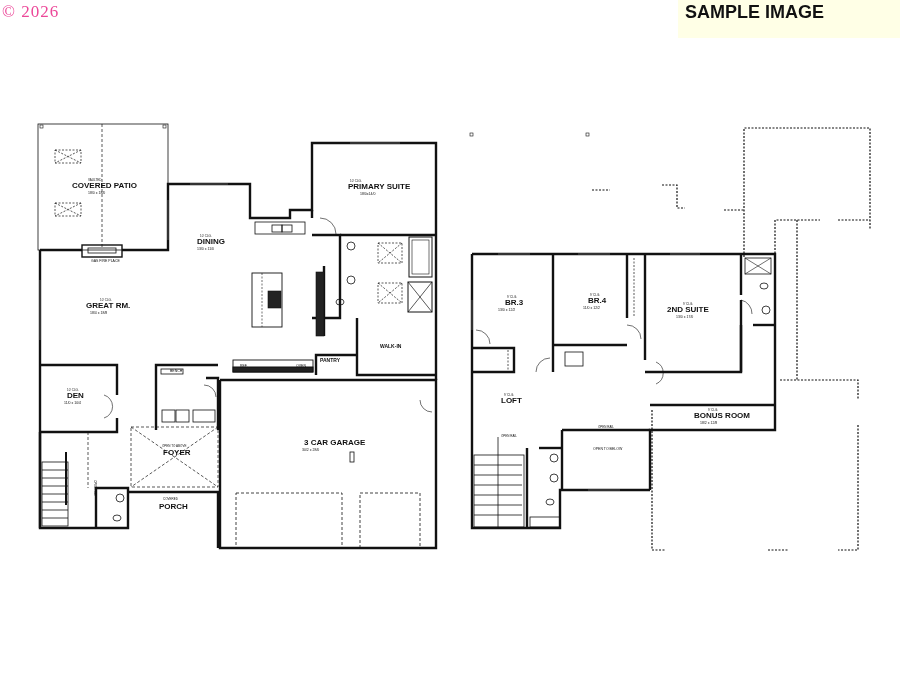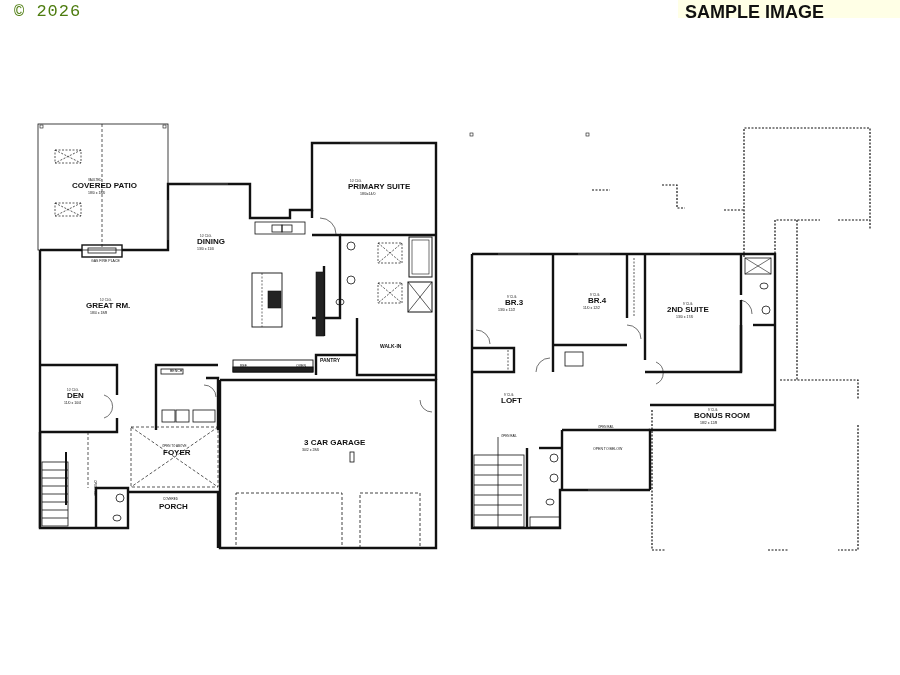--- a/index.html
+++ b/index.html
@@ -1,18 +1,18 @@
 <!DOCTYPE html>
 <html><head>
   <meta charset="utf-8">
   <style>
     html, body { margin: 0; padding: 0; }
     body { width: 900px; height: 675px; background: #ffffff; position: relative; overflow: hidden; font-family: "Liberation Sans", sans-serif; }
-    .copyright { position: absolute; left: 14px; top: 2px; font-family: Liberation Mono, monospace; font-size: 17px; color: #4d7c0f; letter-spacing: 1px; }
-    .sample { position: absolute; left: 678px; top: 0; width: 222px; height: 18px; background: #ffffe6; }
+    .copyright { position: absolute; left: 2px; top: 2px; font-family: Liberation Serif, serif; font-size: 17px; color: #ec4899; letter-spacing: 1px; }
+    .sample { position: absolute; left: 678px; top: 0; width: 222px; height: 38px; background: #ffffe6; }
     .sample span { position: absolute; left: 7px; top: 2px; font-weight: bold; font-size: 18px; color: #111; font-family: "Liberation Sans", sans-serif; }
     svg.plan { position: absolute; left: 0; top: 0; }
     svg text { font-family: "Liberation Sans", sans-serif; fill: #111; }
     .rl { font-size: 8px; font-weight: bold; }
     .rs { font-size: 3.5px; }
     .ceil { font-size: 3px; }
   </style>
 </head>
 <body>
 

